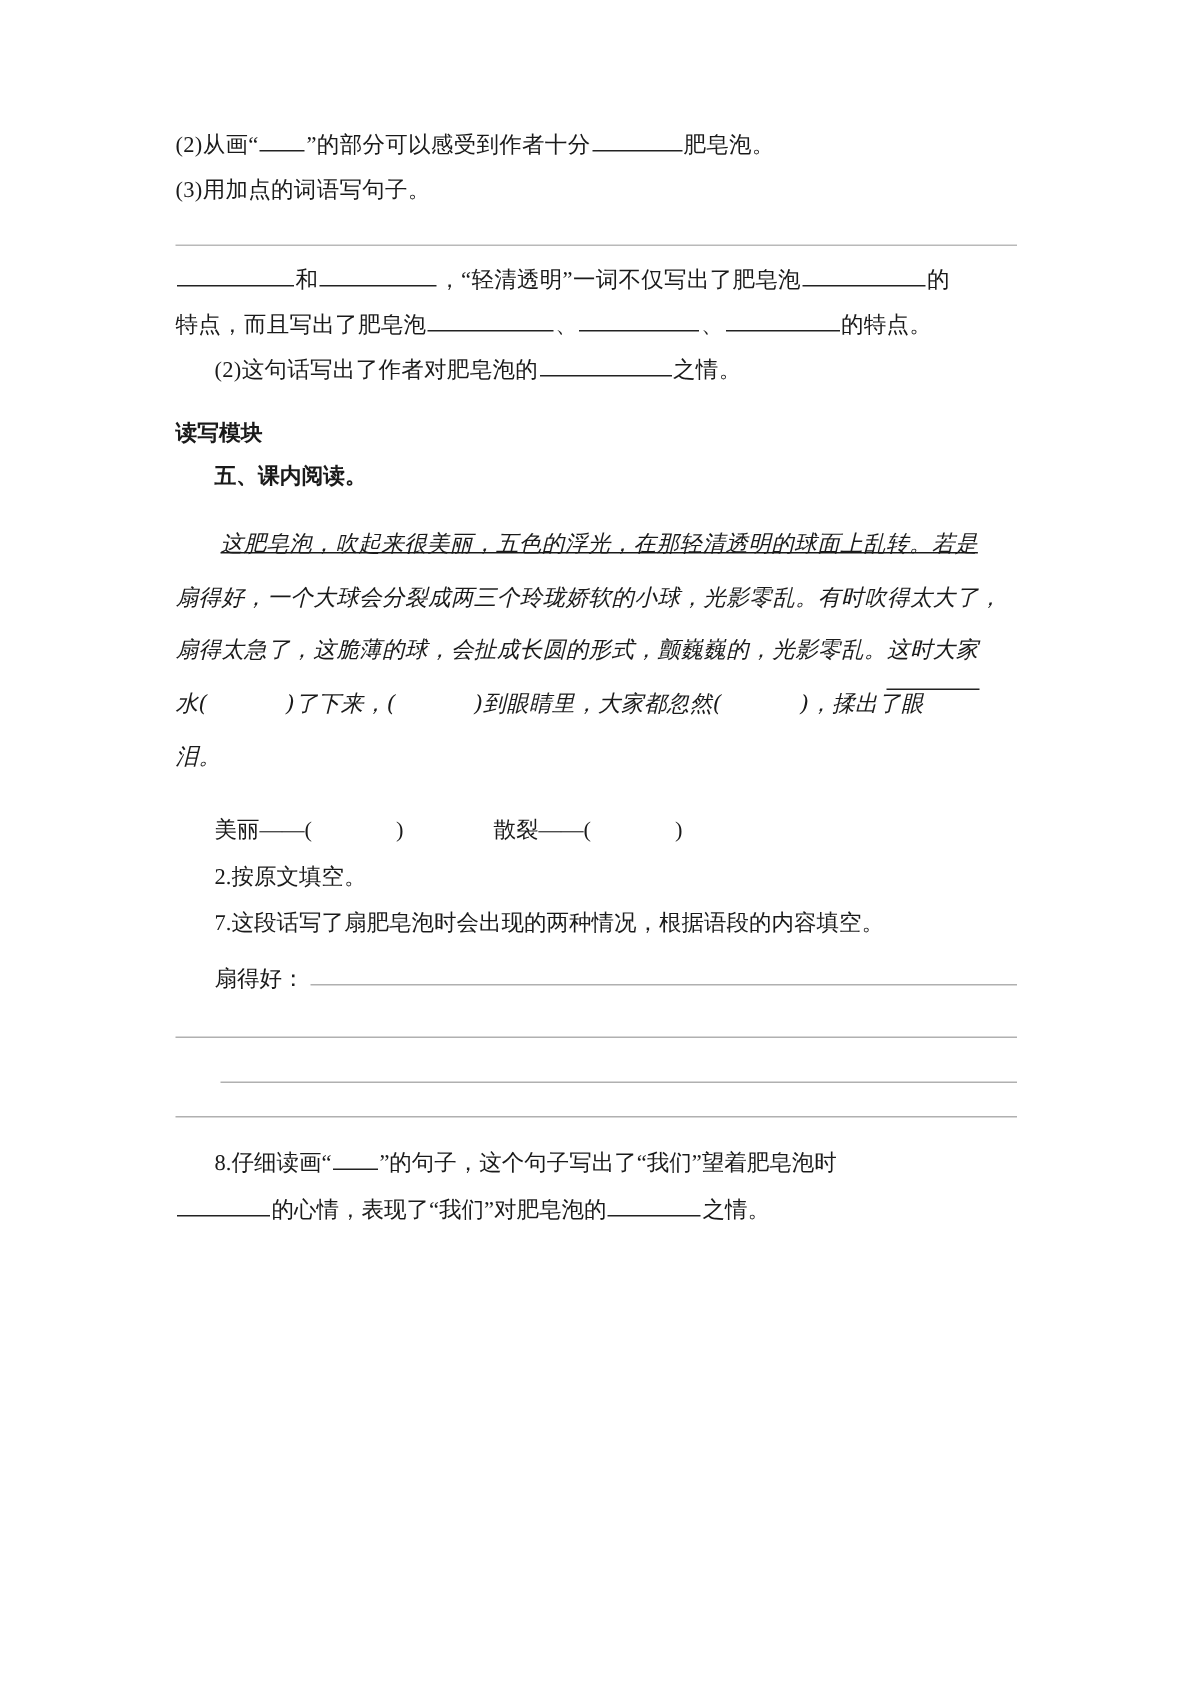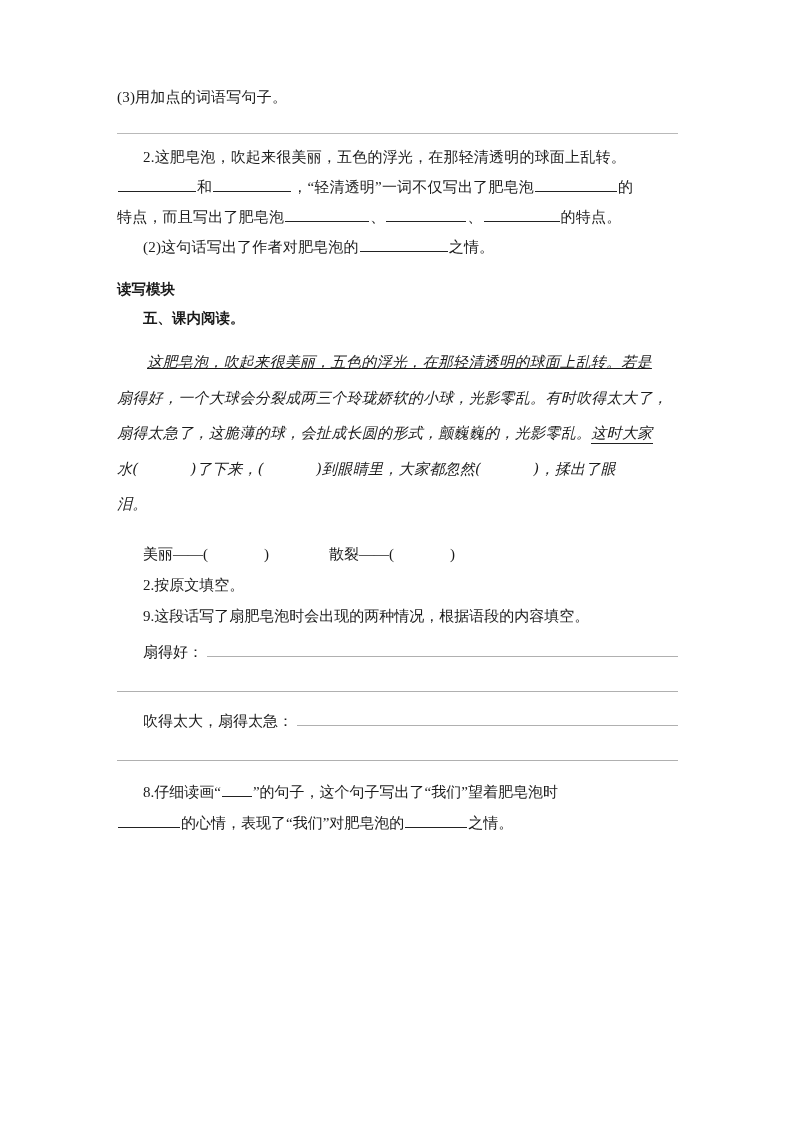--- a/index.html
+++ b/index.html
@@ -62,21 +62,21 @@
     padding-left: 26px;
   }
   .passage {
     font-family: "DejaVu Serif", "Liberation Serif", serif;
     font-style: italic;
     font-size: 15px;
     line-height: 35.5px;
     letter-spacing: 0.3px;
   }
   .passage .p-first { text-indent: 30px; text-decoration: underline; }
-  .u { border-bottom: 1px solid #222; padding-bottom: 1px; }
+  .u { border-bottom: 1px solid #222; padding-bottom: 17px; }
   .qline {
     font-size: 15px;
     line-height: 31px;
     white-space: nowrap;
   }
   .ansrow {
     font-size: 15px;
     line-height: 30px;
     display: flex;
     align-items: baseline;
@@ -103,29 +103,31 @@
 </style>
 </head>
 <body>
 
 <div class="page">
 
   <div class="gap-30"></div>
   <div class="gap-30"></div>
   <div class="gap-22"></div>
 
+  <div class="line">
+    <span>(2)</span><span>从画“</span><span class="blank" style="width:30px"></span><span>”的部分可以感受到作者十分</span><span class="blank" style="width:60px"></span><span>肥皂泡。</span>
+  </div>
 
   <div class="line">
     <span>(3)</span><span>用加点的词语写句子。</span>
   </div>
 
   <div class="gap-12"></div>
   <hr class="divider">
 
-  <div class="line indent2">2.这肥皂泡，吹起来很美丽，五色的浮光，在那轻清透明的球面上乱转。</div>
 
 
   <div class="line">
     <span class="blank" style="width:78px"></span><span>和</span><span class="blank" style="width:78px"></span><span>，“轻清透明”一词不仅写出了肥皂泡</span><span class="blank" style="width:82px"></span><span>的</span>
   </div>
 
   <div class="line">
     <span>特点，而且写出了肥皂泡</span><span class="blank" style="width:84px"></span><span>、</span><span class="blank" style="width:80px"></span><span>、</span><span class="blank" style="width:76px"></span><span>的特点。</span>
   </div>
 
@@ -151,36 +153,35 @@
 
   <div class="gap-16"></div>
 
 
   <div class="qline indent2">
     <span>美丽——(</span><span class="paren-blank" style="width:56px"></span><span>)</span><span class="sp" style="width:60px"></span><span>散裂——(</span><span class="paren-blank" style="width:56px"></span><span>)</span>
   </div>
 
   <div class="qline indent2">2.按原文填空。</div>
 
-  <div class="qline indent2">9.这段话写了扇肥皂泡时会出现的两种情况，根据语段的内容填空。</div>
+  <div class="qline indent2">7.这段话写了扇肥皂泡时会出现的两种情况，根据语段的内容填空。</div>
 
   <div class="gap-7"></div>
 
   <div class="ansrow indent2">
     <span class="lbl">扇得好：</span>
       <span class="rule"></span>
   </div>
 
   <div class="gap-22"></div>
   <div class="rule-full"></div>
 
   <div class="gap-16"></div>
 
   <div class="ansrow indent2">
-    <span class="lbl">吹得太大，扇得太急：</span>
       <span class="rule"></span>
   </div>
 
   <div class="gap-22"></div>
   <div class="rule-full"></div>
 
   <div class="gap-16"></div>
 
   <div class="qline indent2">
     <span>8.仔细读画“</span><span class="blank" style="width:30px"></span><span>”的句子，这个句子写出了“我们”望着肥皂泡时</span>

